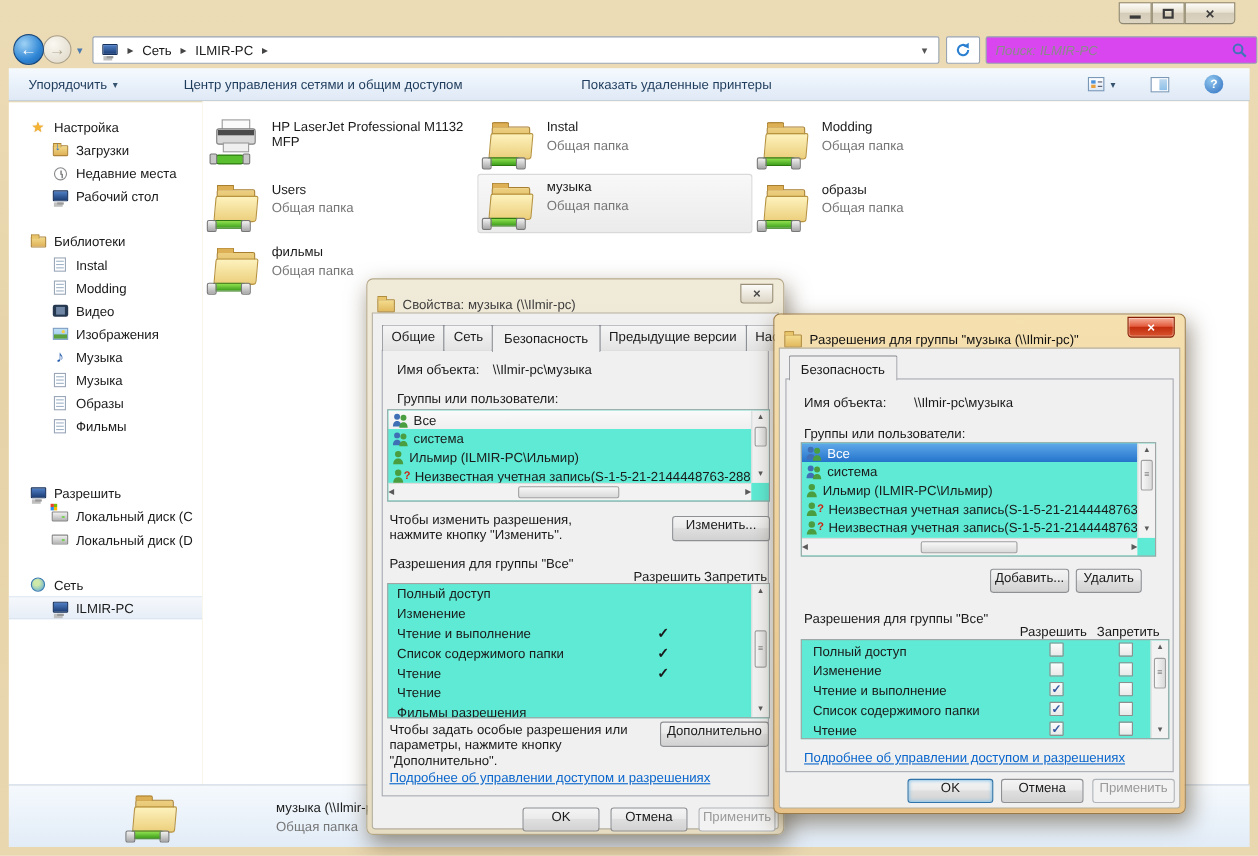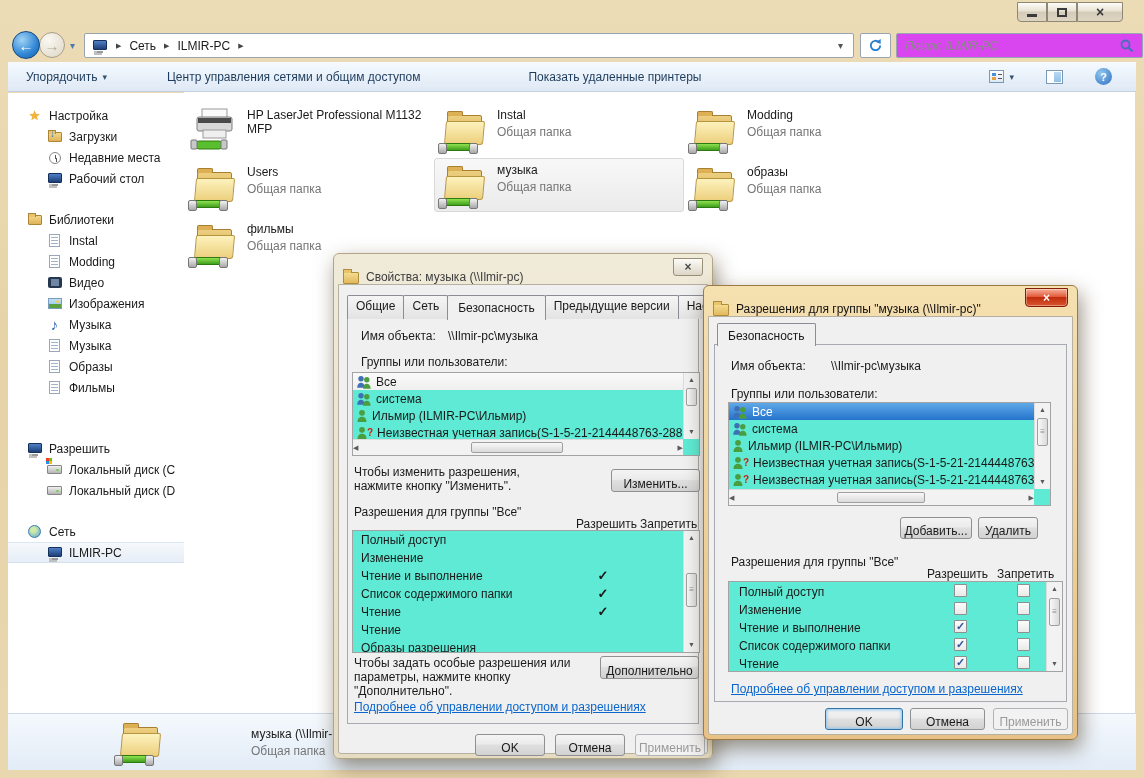--- a/index.html
+++ b/index.html
@@ -139,21 +139,21 @@
   .qmark{color:#d02010;font-weight:bold;font-size:10px;margin-left:-5px}
 
   .vsb{position:absolute;top:0;right:0;width:16px;background:#f2f2f2;border-left:1px solid #dcdcdc;font-size:7px;color:#5a5a5a;text-align:center}
   .hsb{position:absolute;left:0;bottom:0;height:16px;background:#f2f2f2;border-top:1px solid #dcdcdc;font-size:7px;color:#5a5a5a}
   .sbtn{height:14px;line-height:14px}
   .hsb .sbtn{position:absolute;top:1px;width:16px}
   .thumb{background:linear-gradient(90deg,#f8f8f8,#dadada);border:1px solid #9f9f9f;border-radius:2px;position:absolute;left:2px;right:2px;display:flex;align-items:center;justify-content:center;color:#8a8a8a;font-size:8px;line-height:6px}
   .hthumb{background:linear-gradient(#f8f8f8,#dadada);border:1px solid #9f9f9f;border-radius:2px;position:absolute;top:2px;bottom:2px}
 
   .fieldlbl{position:absolute;white-space:nowrap}
-  .btn{position:absolute;background:linear-gradient(#f4f4f4,#ebebeb 45%,#dfdfdf 50%,#d2d2d2);border:1px solid #8e9094;border-radius:3px;display:flex;align-items:flex-end;justify-content:center;color:#1a1a1a;white-space:nowrap}
+  .btn{position:absolute;background:linear-gradient(#f4f4f4,#ebebeb 45%,#dfdfdf 50%,#d2d2d2);border:1px solid #8e9094;border-radius:3px;display:flex;align-items:flex-start;justify-content:center;color:#1a1a1a;white-space:nowrap}
   .btn.default{border-color:#2f73a8;box-shadow:inset 0 0 3px 1px #8fc6ea}
   .btn.disabled{color:#9a9a9a;background:#f2f2f2;border-color:#b0b4b8;box-shadow:none}
   .link{color:#0a66cc;text-decoration:underline;white-space:nowrap}
   .hint{line-height:14px;white-space:pre-line}
 
   .prow{height:18px;position:relative;padding:2px 0 0 8px;white-space:nowrap}
   .pcheck{position:absolute;left:240px;top:1px;width:20px;text-align:center;font-weight:bold;font-size:13px}
   .crow{height:18px;position:relative;padding:3px 0 0 10px;white-space:nowrap}
   .cb{position:absolute;top:2px;width:13px;height:13px;background:linear-gradient(#fcfcfc,#e9e9e9);border:1px solid #8e8f8f;border-radius:1px;display:flex;align-items:center;justify-content:center;font-size:11px;color:#31579f;font-weight:bold}
   .cb.allow{left:225px}
@@ -524,21 +524,21 @@
         <span class="fieldlbl" style="left:292px;top:198px">Запретить</span>
 
         <div class="listbox" style="left:4px;top:211px;width:348px;height:123px">
           <div style="margin-right:16px">
             <div class="prow"><span>Полный доступ</span><span class="pcheck"></span></div>
             <div class="prow"><span>Изменение</span><span class="pcheck"></span></div>
             <div class="prow"><span>Чтение и выполнение</span><span class="pcheck">✓</span></div>
             <div class="prow"><span>Список содержимого папки</span><span class="pcheck">✓</span></div>
             <div class="prow"><span>Чтение</span><span class="pcheck">✓</span></div>
             <div class="prow"><span>Чтение</span><span class="pcheck"></span></div>
-            <div class="prow"><span>Образы разрешения</span><span class="pcheck"></span></div>
+            <div class="prow"><span>Фильмы разрешения</span><span class="pcheck"></span></div>
           </div>
           <div class="vsb" style="bottom:0">
             <div class="sbtn">▲</div>
             <div class="thumb" style="top:42px;height:34px">≡</div>
             <div class="sbtn" style="position:absolute;bottom:0;left:0;right:0">▼</div>
           </div>
         </div>
 
         <div class="hint" style="position:absolute;left:6px;top:337px;width:236px">Чтобы задать особые разрешения или
 параметры, нажмите кнопку

